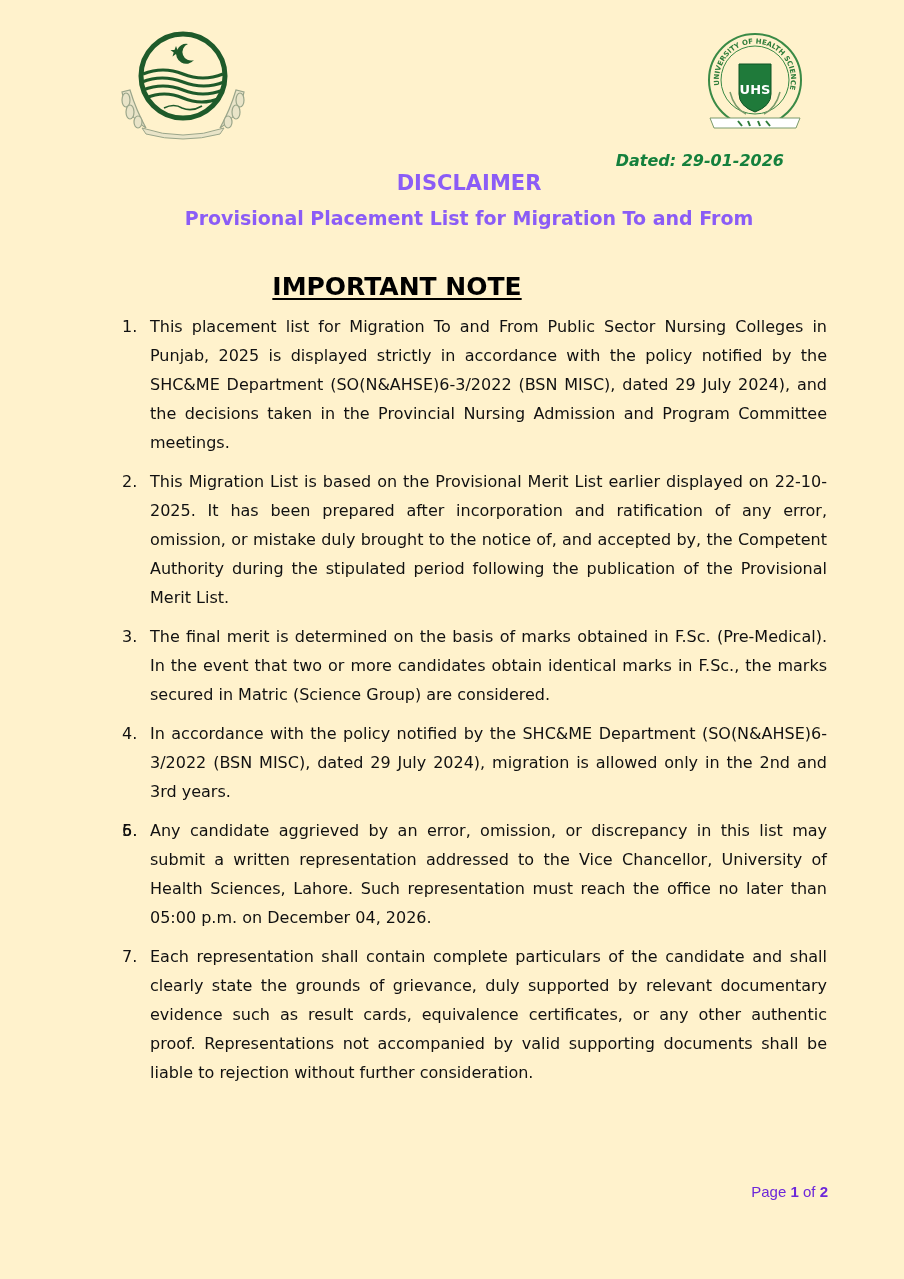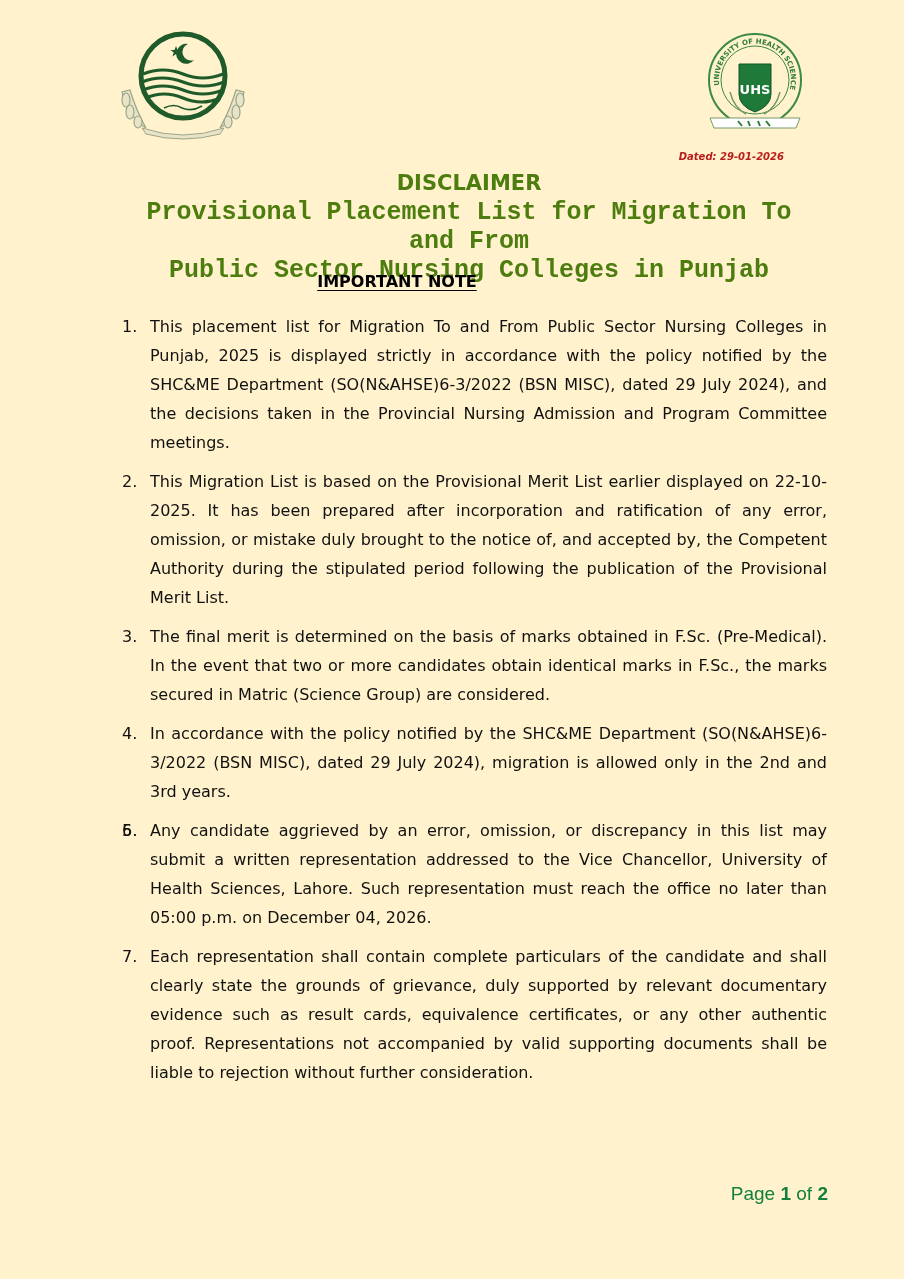--- a/index.html
+++ b/index.html
@@ -26,54 +26,53 @@
       position: absolute;
       left: 700px;
       top: 32px;
       width: 110px;
       height: 104px;
     }
     .dated {
       position: absolute;
       right: 120px;
       top: 151px;
-      font-size: 10px;
+      font-size: 16px;
       font-weight: bold;
       font-style: italic;
-      color: #b91c1c;
+      color: #15803d;
     }
     .title-block {
       position: absolute;
       left: 0;
       width: 904px;
       top: 170px;
       text-align: center;
-      color: #4d7c0f;
+      color: #8b5cf6;
       font-weight: bold;
     }
     .title-block .disclaimer {
       font-size: 21px;
       line-height: 26px;
       margin-left: 34px;
     }
     .title-block .subtitle {
-      font-size: 25px;
+      font-size: 19px;
       line-height: 29px;
-      margin: 2px auto 0;
+      margin: 8px auto 0;
       width: 680px;
       padding-left: 34px;
-      font-family: Liberation Mono, monospace;
     }
     .important {
       position: absolute;
       left: 0;
       width: 760px;
       top: 272px;
       text-align: center;
-      font-size: 16px;
+      font-size: 25px;
       font-weight: bold;
       text-decoration: underline;
       text-underline-offset: 3px;
       color: #000;
       padding-left: 34px;
       box-sizing: border-box;
     }
     .notes {
       position: absolute;
       left: 122px;
@@ -94,22 +93,22 @@
     .note .num {
       position: absolute;
       left: 0;
       top: 0;
     }
     .page-footer {
       position: absolute;
       right: 76px;
       top: 1183px;
       font-family: "Liberation Sans", sans-serif;
-      font-size: 19px;
-      color: #15803d;
+      font-size: 15px;
+      color: #6d28d9;
     }
     .page-footer b { font-weight: bold; }
   </style>
 </head>
 <body>
 
 <div class="logo-left">
   <svg width="134" height="110" viewBox="0 0 134 110">
 
     <g stroke="#9aa58a" stroke-width="1.2" fill="#e9e4c8">
@@ -164,21 +163,20 @@
     <path d="M38 89 L42 94 M48 89 L50 94 M58 89 L60 94 M66 89 L70 94" stroke="#2e7d3a" stroke-width="2"></path>
   </svg>
 </div>
 
 <div class="dated">Dated: 29-01-2026</div>
 
 <div class="title-block">
   <div class="disclaimer">DISCLAIMER</div>
   <div class="subtitle">
     <div>Provisional Placement List for Migration To and From</div>
-    <div>Public Sector Nursing Colleges in Punjab</div>
   </div>
 </div>
 
 <div class="important">IMPORTANT NOTE</div>
 
 <ol class="notes">
   <li class="note">
     <span class="num">1.</span>
     <span>This placement list for Migration To and From Public Sector Nursing Colleges in Punjab, 2025 is displayed strictly in accordance with the policy notified by the SHC&amp;ME Department (SO(N&amp;AHSE)6-3/2022 (BSN MISC), dated 29 July 2024), and the decisions taken in the Provincial Nursing Admission and Program Committee meetings.</span>
   </li>

